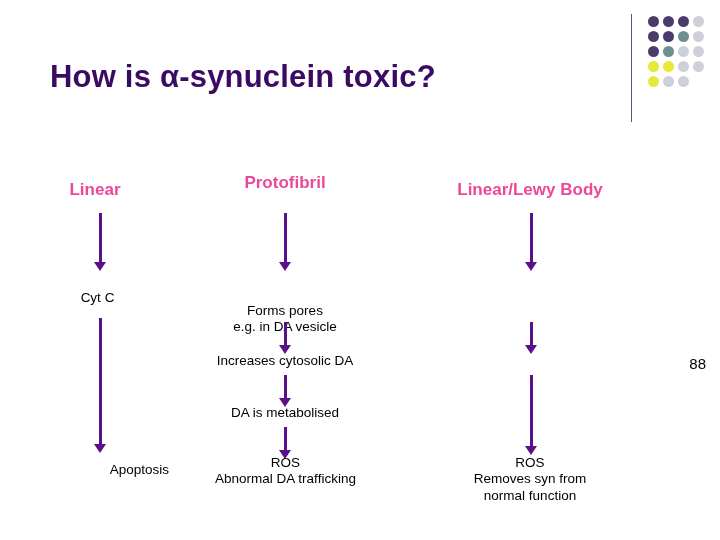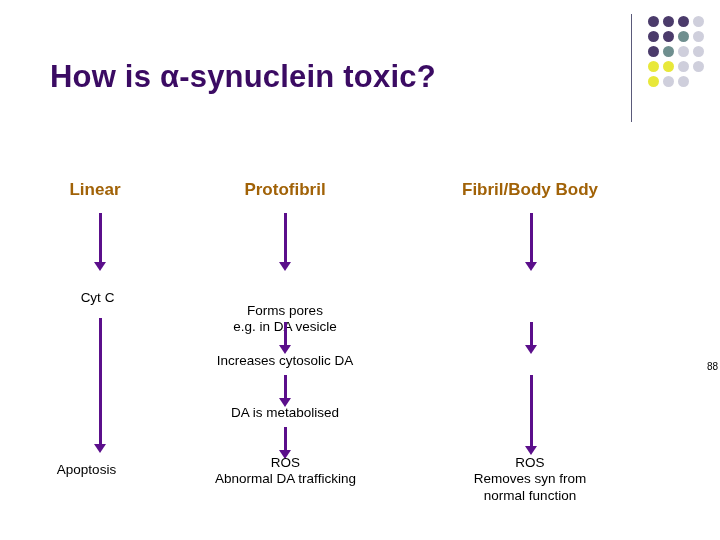--- a/index.html
+++ b/index.html
@@ -58,21 +58,21 @@
     color: #3b0b63;
     letter-spacing: 0.2px;
     line-height: 1.2;
   }
 
   
   .col-head {
     position: absolute;
     font-size: 17px;
     font-weight: bold;
-    color: #a16207;
+    color: #ec4899;
     text-align: center;
     white-space: nowrap;
   }
 
   
   .node {
     position: absolute;
     font-size: 13.5px;
     color: #000000;
     text-align: center;
@@ -98,23 +98,23 @@
     width: 0;
     height: 0;
     border-left: 6px solid transparent;
     border-right: 6px solid transparent;
     border-top: 9px solid #5b0f8b;
   }
 
   
   .pagenum {
     position: absolute;
-    right: 2px;
+    right: 14px;
     bottom: 32px;
-    font-size: 10px;
+    font-size: 15px;
     color: #000000;
   }
 </style>
 </head>
 <body>
 
 <div class="slide">
 
   <div class="dot-grid">
       <div class="dot" style="left: 0px; top: 0px; background: rgb(75, 59, 107);"></div>
@@ -136,33 +136,33 @@
       <div class="dot" style="left: 0px; top: 60px; background: rgb(232, 232, 58);"></div>
       <div class="dot" style="left: 15px; top: 60px; background: rgb(207, 207, 220);"></div>
       <div class="dot" style="left: 30px; top: 60px; background: rgb(207, 207, 220);"></div>
     </div>
 
   <div class="vrule"></div>
 
   <div class="title">How is α-synuclein toxic?</div>
 
   <div class="col-head" style="left:30px; top:180px; width:130px;">Linear</div>
-  <div class="col-head" style="left:200px; top:180px; width:170px;">Protofibril</div>
-  <div class="col-head" style="left:425px; top:180px; width:210px;">Fibril/Body Body</div>
+  <div class="col-head" style="left:200px; top:173px; width:170px;">Protofibril</div>
+  <div class="col-head" style="left:425px; top:180px; width:210px;">Linear/Lewy Body</div>
 
   <div class="arrow" style="left:92px; top:213px; width:16px; height:58px;">
     <div class="shaft" style="height:49px;"></div>
     <div class="head" style="top:49px;"></div>
   </div>
   <div class="node" style="left:35px; top:290px; width:125px;">Cyt C</div>
   <div class="arrow" style="left:92px; top:318px; width:16px; height:135px;">
     <div class="shaft" style="height:126px;"></div>
     <div class="head" style="top:126px;"></div>
   </div>
-  <div class="node" style="left:24px; top:462px; width:125px;">Apoptosis</div>
+  <div class="node" style="left:44px; top:462px; width:125px;text-align:right;">Apoptosis</div>
 
   <div class="arrow" style="left:277px; top:213px; width:16px; height:58px;">
     <div class="shaft" style="height:49px;"></div>
     <div class="head" style="top:49px;"></div>
   </div>
   <div class="node" style="left:195px; top:279px; width:180px;margin-top:24px;">Forms pores<br>e.g. in DA vesicle</div>
   <div class="arrow" style="left:277px; top:322px; width:16px; height:32px;">
     <div class="shaft" style="height:23px;"></div>
     <div class="head" style="top:23px;"></div>
   </div>

